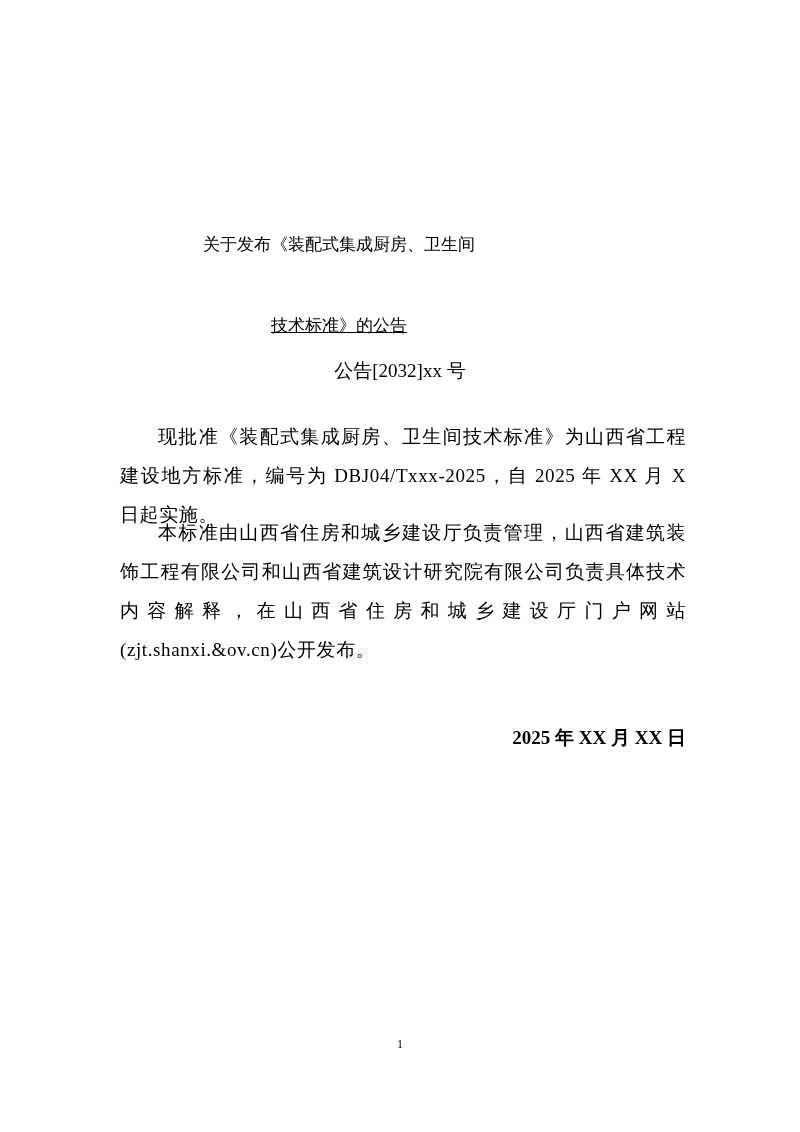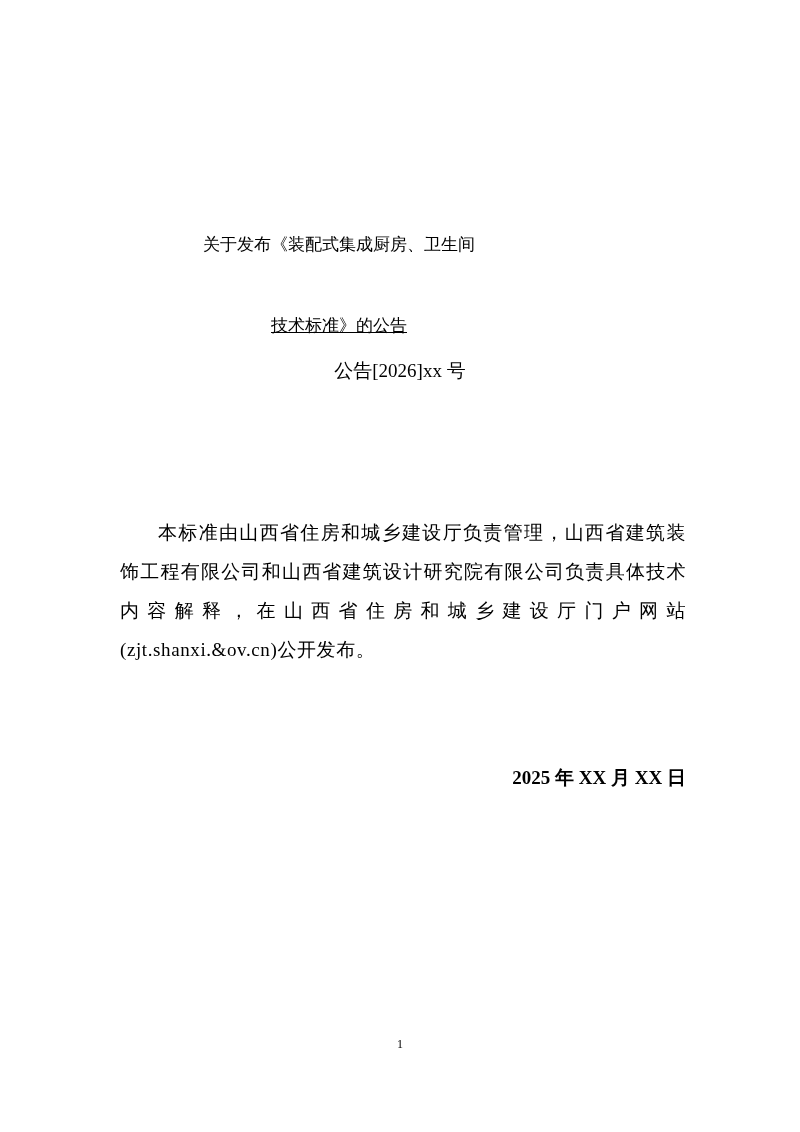--- a/index.html
+++ b/index.html
@@ -67,21 +67,21 @@
       right: 114px;
       top: 714px;
       text-align: right;
       font-family: "DejaVu Sans", "Liberation Sans", sans-serif;
       font-size: 19px;
       line-height: 26px;
     }
     .date {
       position: absolute;
       right: 114px;
-      top: 765px;
+      top: 725px;
       text-align: right;
       font-family: "Liberation Serif", "DejaVu Serif", serif;
       font-weight: bold;
       font-size: 19px;
       line-height: 26px;
     }
     .page-number {
       position: absolute;
       left: 0;
       width: 800px;
@@ -92,22 +92,25 @@
       line-height: 16px;
     }
   </style>
 </head>
 <body>
 
 <div class="page">
   <div class="title line1">关于发布《装配式集成厨房、卫生间</div>
   <div class="title line2">技术标准》的公告</div>
 
-  <div class="notice-no">公告[2026]xx 号</div>
+  <div class="notice-no">公告[2032]xx 号</div>
 
+  <div class="body-text p1">
+    <p>现批准《装配式集成厨房、卫生间技术标准》为山西省工程建设地方标准，编号为 DBJ04/Txxx-2025，自 2025 年 XX 月 X 日起实施。</p>
+  </div>
 
   <div class="body-text p2">
     <p>本标准由山西省住房和城乡建设厅负责管理，山西省建筑装饰工程有限公司和山西省建筑设计研究院有限公司负责具体技术内容解释，在山西省住房和城乡建设厅门户网站(zjt.shanxi.&amp;ov.cn)公开发布。</p>
   </div>
 
   <div class="date">2025 年 XX 月 XX 日</div>
 
   <div class="page-number">1</div>
 </div>
 

